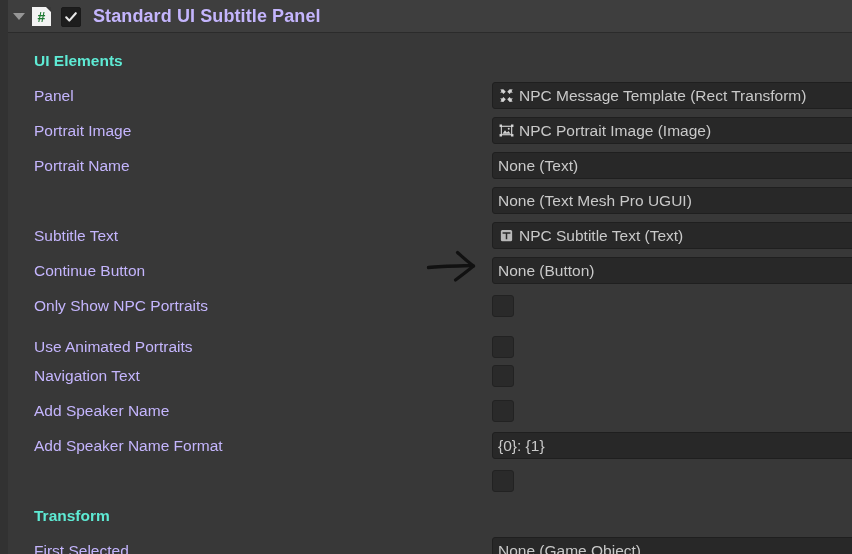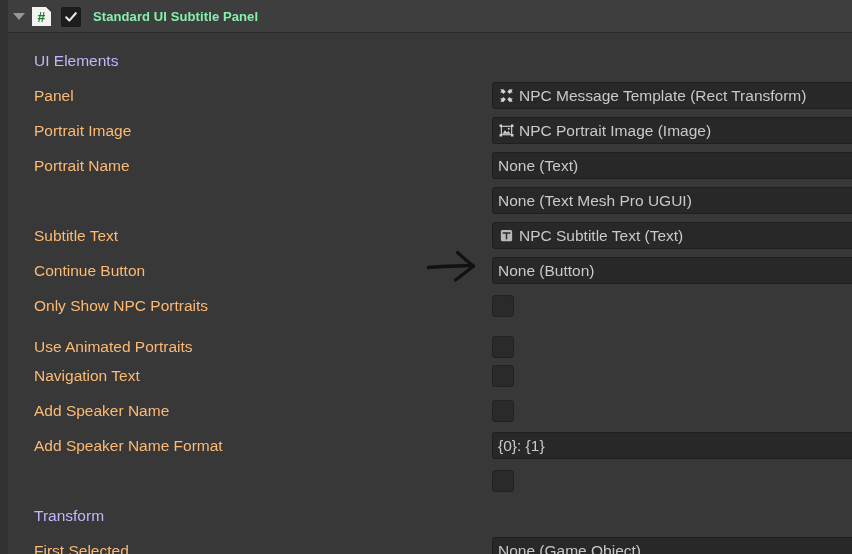--- a/index.html
+++ b/index.html
@@ -98,23 +98,23 @@
     display: flex;
     align-items: center;
     justify-content: center;
     cursor: pointer;
     flex: none;
   }
   .enable-box svg { display: block; }
 
   .comp-title {
     margin-left: 12px;
-    font-size: 13px;
+    font-size: 18px;
     font-weight: bold;
-    color: #86efac;
+    color: #c4b5fd;
     letter-spacing: .1px;
     white-space: nowrap;
   }
 
   
   .body {
     position: absolute;
     left: 8px; top: 33px;
     width: 844px;
     height: 521px;
@@ -126,27 +126,27 @@
     width: 844px;
     height: 35px;
     display: flex;
     align-items: center;
   }
 
   .row-label {
     position: absolute;
     left: 26px;
     font-size: 15.5px;
-    color: #fdba74;
+    color: #c4b5fd;
     white-space: nowrap;
     line-height: 1;
   }
   .row-label.section {
-    font-weight: normal;
-    color: #c4b5fd;
+    font-weight: bold;
+    color: #5eead4;
   }
 
   
   .field {
     position: absolute;
     left: 484px;
     width: 420px;            
     height: 27px;
     background: #282828;
     border: 1px solid #1f1f1f;

